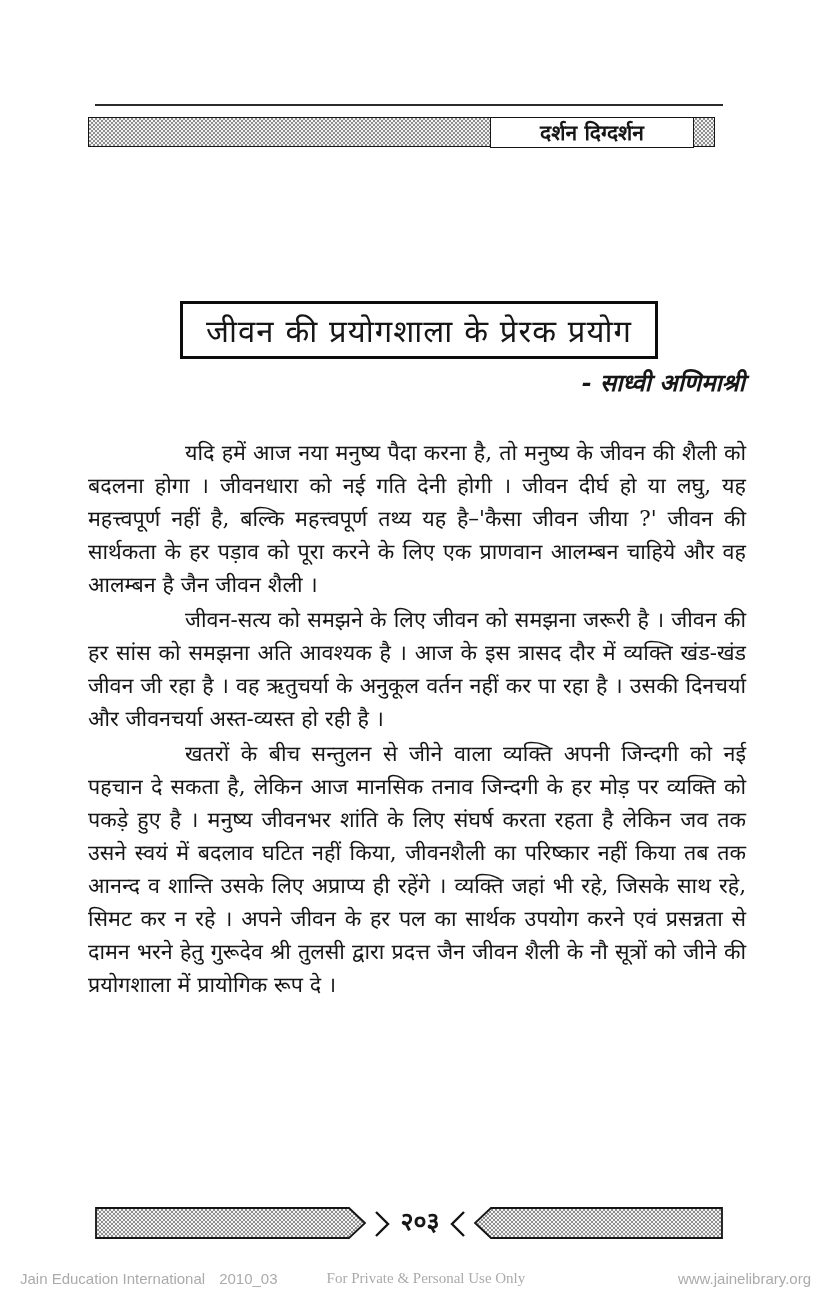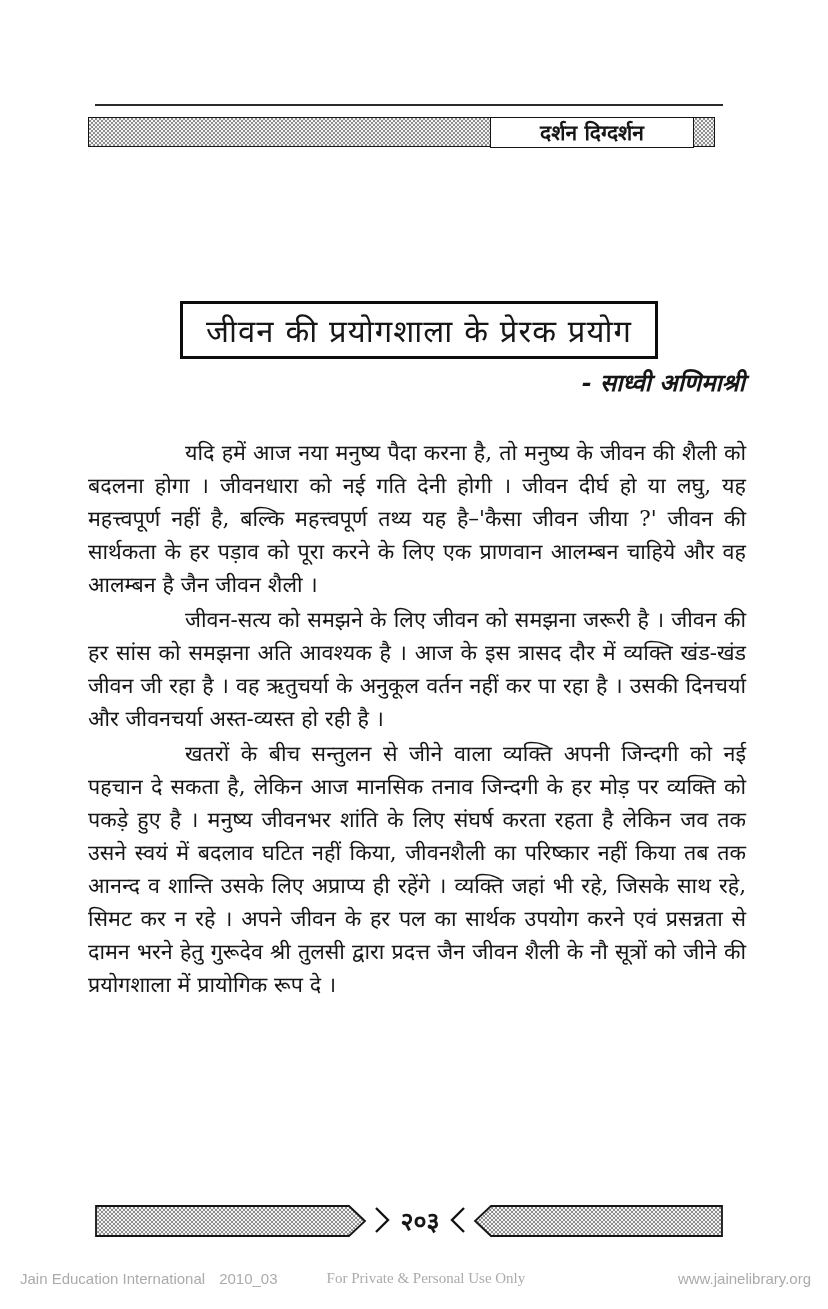--- a/index.html
+++ b/index.html
@@ -98,21 +98,21 @@
   }
 
   
   .footer-rule {
     position: absolute;
     left: 95px;
     top: 1205px;
     width: 628px;
     height: 34px;
     display: flex;
-    align-items: flex-start;
+    align-items: flex-end;
     justify-content: space-between;
   }
   .footer-rule svg { display: block; flex: none; }
   .chev { flex: none; margin: 0 6px; }
   .page-number {
     flex: none;
     font-family: "DejaVu Serif", "Liberation Serif", serif;
     font-size: 25px;
     font-weight: 600;
     padding: 0 4px;

